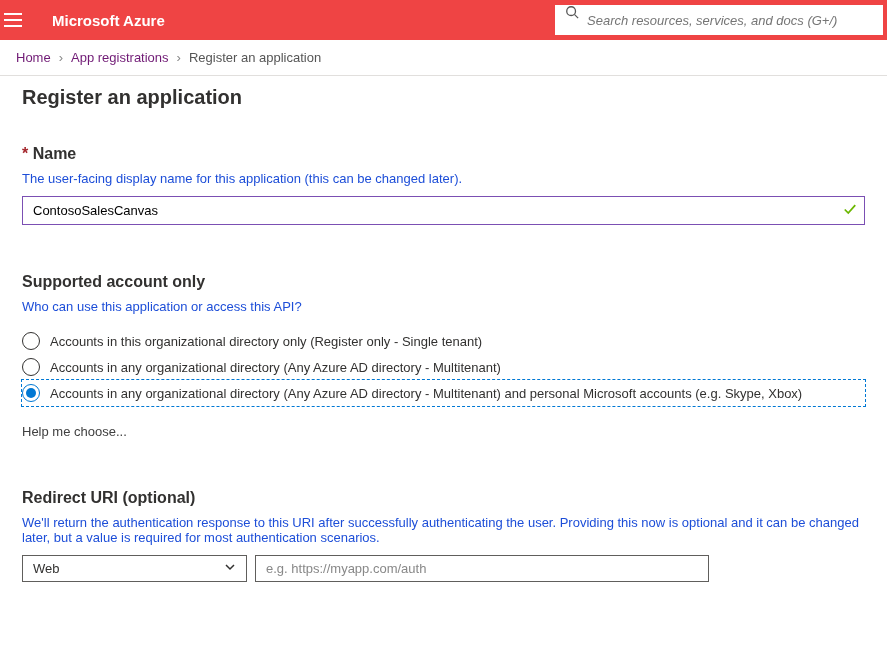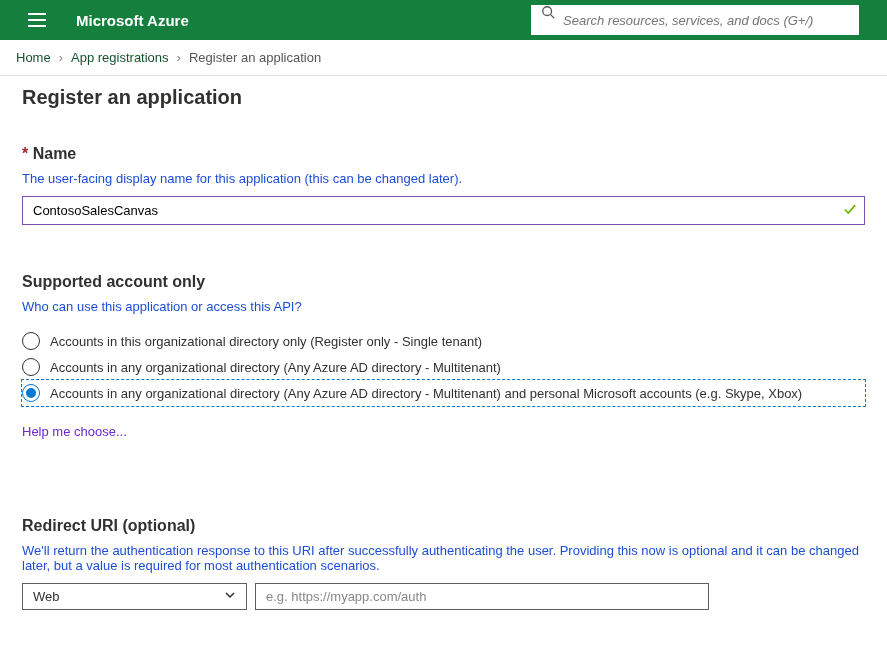--- a/index.html
+++ b/index.html
@@ -1,29 +1,29 @@
 <!DOCTYPE html>
 <html><head>
   <meta charset="utf-8">
   <style>
     * { box-sizing: border-box; margin: 0; padding: 0; }
     body { font-family: "Segoe UI", Arial, sans-serif; font-size: 13px; color: #323130; background: #fff; width: 887px; }
     
     
-    .topbar { background: #15803d; color: #fff; height: 40px; display: flex; align-items: center; padding: 0 28px; }
+    .topbar { background: #ef4444; color: #fff; height: 40px; display: flex; align-items: center; padding: 0 4px; }
     .hamburger { width: 24px; height: 24px; display: flex; flex-direction: column; justify-content: center; gap: 4px; cursor: pointer; margin-right: 24px; }
     .hamburger span { display: block; height: 2px; background: #fff; width: 18px; }
     .brand { font-weight: 600; font-size: 15px; flex: 0 0 auto; margin-right: auto; }
     .searchbox { background: #fff; height: 30px; width: 328px; display: flex; padding: 0 10px; }
     .searchbox svg { width: 14px; height: 14px; margin-right: 8px; flex: none; }
     .searchbox input { border: none; outline: none; font-style: italic; font-size: 13px; color: #666; width: 100%; background: transparent; }
     
     
     .breadcrumb { display: flex; align-items: center; padding: 10px 16px; font-size: 13px; border-bottom: 1px solid #e1dfdd; }
-    .breadcrumb a { color: #14532d; text-decoration: none; }
+    .breadcrumb a { color: #701a75; text-decoration: none; }
     .breadcrumb .sep { margin: 0 8px; color: #888; }
     .breadcrumb .current { color: #555; }
     
     
     .content { padding: 10px 22px 30px; }
     h1 { font-size: 20px; font-weight: 600; margin-bottom: 36px; }
     h2 { font-size: 16px; font-weight: 600; margin-bottom: 8px; }
     .req::before { content: "* "; color: #a4262c; }
     .desc { font-size: 13px; color: #1d4ed8; margin-bottom: 10px; }
     
@@ -31,21 +31,21 @@
     .name-input { width: 100%; border: 1px solid #7b4fb3; padding: 6px 30px 6px 10px; font-size: 13px; outline: none; }
     .check { position: absolute; right: 8px; top: 50%; transform: translateY(-50%); color: #6bb700; }
     
     .radios { margin: 14px 0 18px; }
     .radio-row { display: flex; align-items: center; padding: 4px 0; font-size: 13px; }
     .radio-row.selected { outline: 1px dashed #0078d4; outline-offset: 0; }
     .radio-circle { width: 18px; height: 18px; border: 1px solid #323130; border-radius: 50%; margin-right: 10px; flex: none; position: relative; }
     .radio-row.selected .radio-circle { border-color: #0078d4; }
     .radio-row.selected .radio-circle::after { content: ""; position: absolute; width: 10px; height: 10px; background: #0078d4; border-radius: 50%; top: 3px; left: 3px; }
     
-    .help-link { color: #6d28d9; text-decoration: none; font-size: 13px; display: inline-block; margin-bottom: 78px; }
+    .help-link { color: #404040; text-decoration: none; font-size: 13px; display: inline-block; margin-bottom: 50px; }
     
     .uri-row { display: flex; gap: 8px; margin-top: 0; }
     .select-wrap { position: relative; width: 225px; border: 1px solid #605e5c; display: flex; align-items: center; padding: 5px 10px; cursor: pointer; }
     .select-wrap .chev { margin-left: auto; }
     .uri-input { flex: 1; max-width: 454px; border: 1px solid #605e5c; padding: 5px 10px; font-size: 13px; outline: none; }
     .uri-input::placeholder { color: #888; }
   </style>
 </head>
 <body>
 

